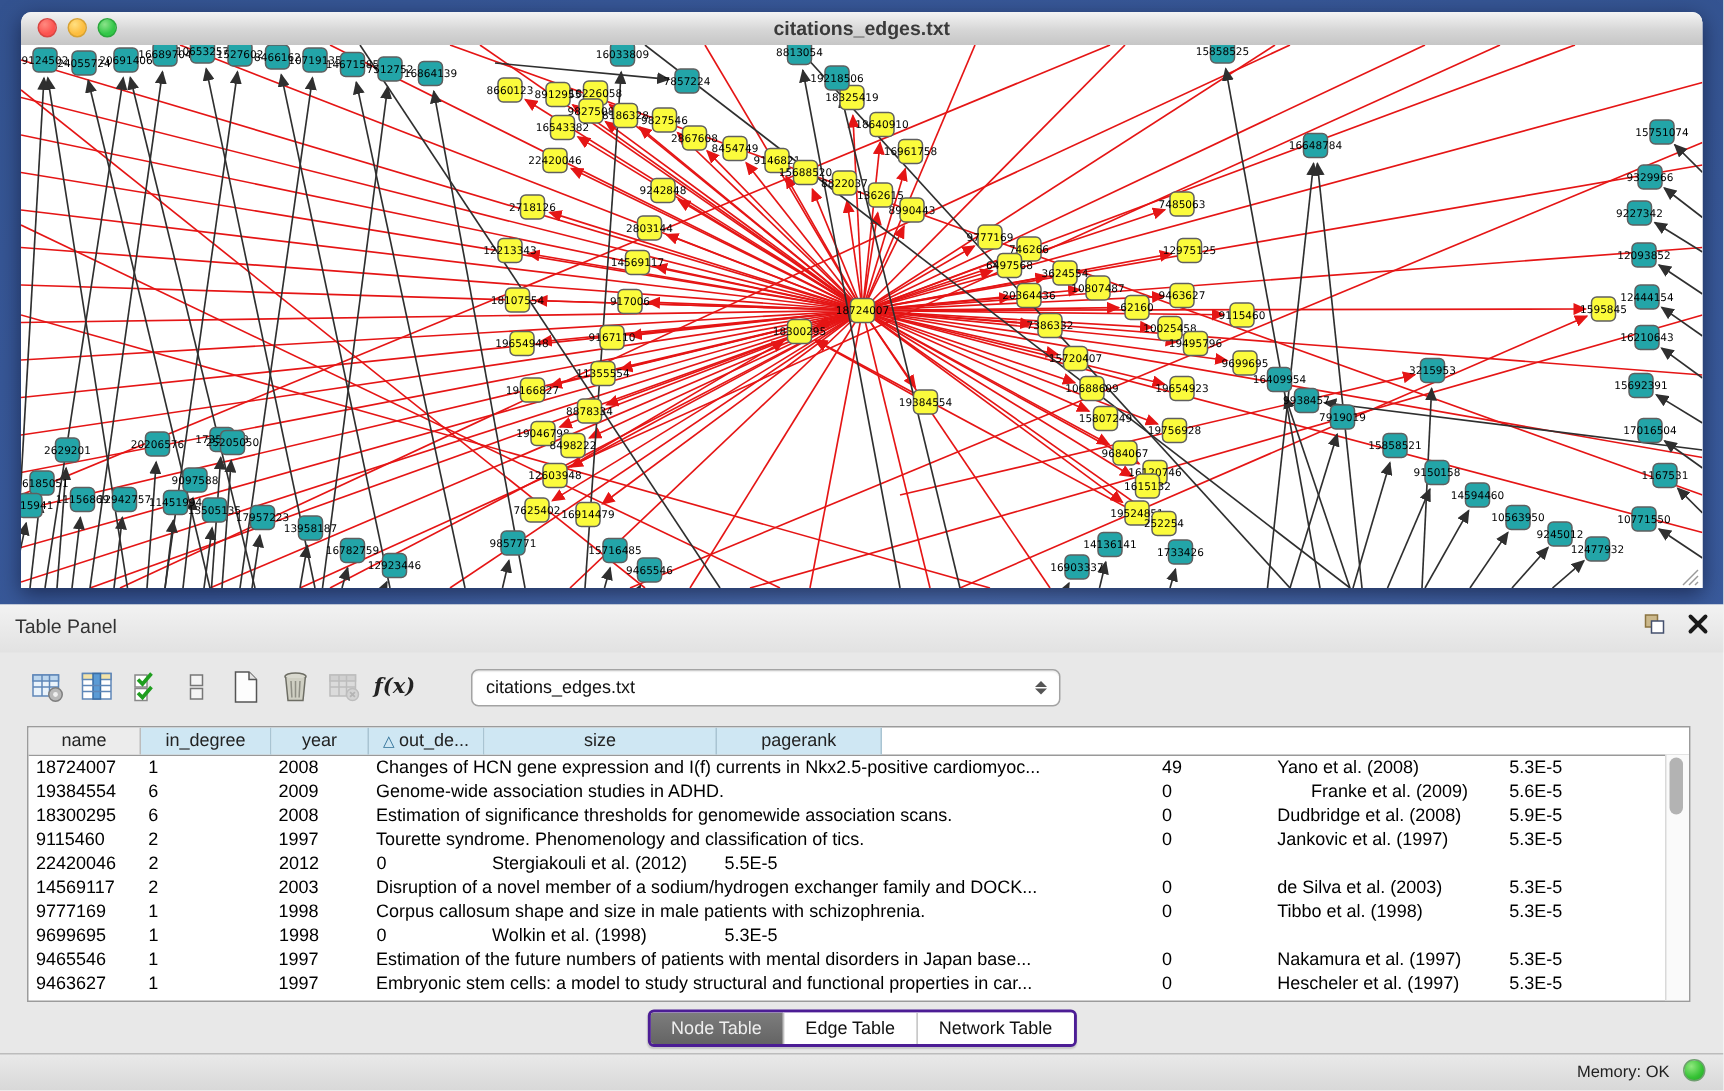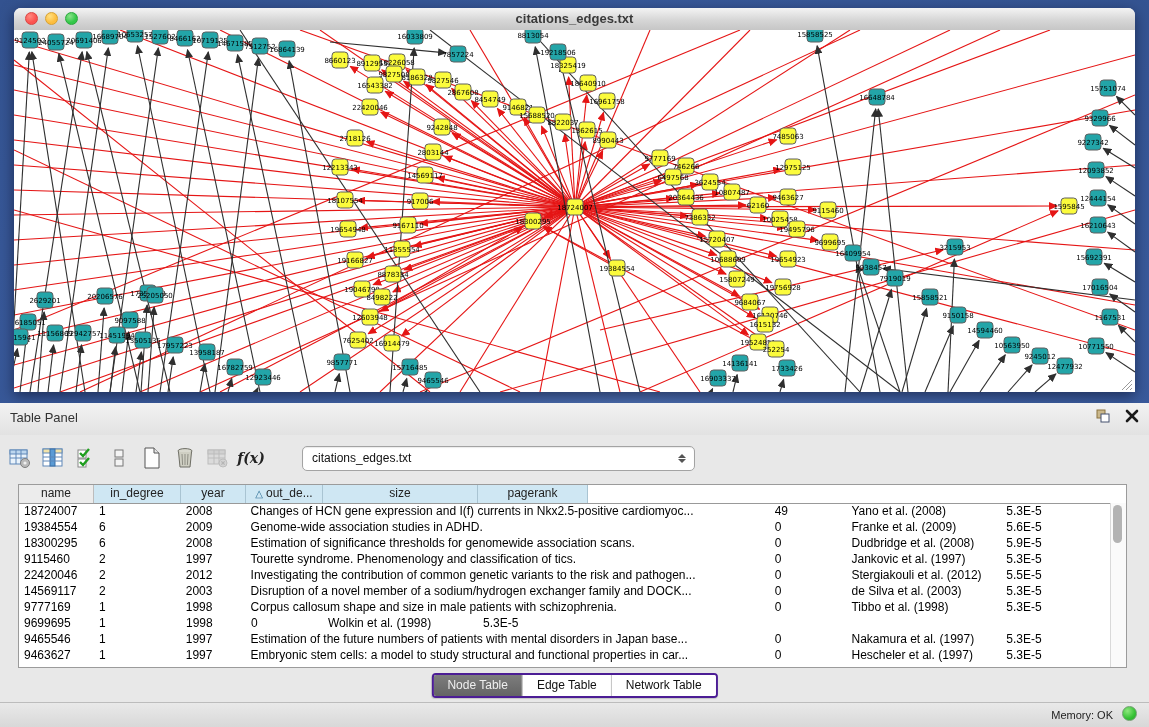--- a/index.html
+++ b/index.html
@@ -23,21 +23,21 @@
   .light.green{background:radial-gradient(circle at 35% 30%,#8be38a,#33c748 60%);border:1px solid #2aa83c;}
   .win-title{position:absolute;left:0;right:0;top:0;height:22px;line-height:22px;
     text-align:center;font-size:13px;font-weight:bold;color:#3a3a3a;}
   .net-canvas-wrap{position:absolute;left:0;top:22px;width:1121px;height:362px;background:#fff;overflow:hidden;}
   svg text.nlab{font-family:"DejaVu Sans",sans-serif;font-size:7px;fill:#000;}
   
   .panel-header{position:absolute;left:0;top:403px;width:1149px;height:32px;
     background:linear-gradient(#f2f2f2,#e2e2e2);}
   .panel-title{position:absolute;left:10px;top:7px;font-size:13px;color:#333;}
   .panel-btns{position:absolute;right:10px;top:5px;display:flex;gap:14px;align-items:center;}
-  .toolbar{position:absolute;left:8px;top:444px;height:28px;display:flex;align-items:center;gap:9px;}
+  .toolbar{position:absolute;left:20px;top:444px;height:28px;display:flex;align-items:center;gap:9px;}
   .tbtn{width:24px;height:26px;display:flex;align-items:center;justify-content:center;border-radius:3px;}
   .fx{font-family:"DejaVu Serif",serif;font-style:italic;font-weight:bold;font-size:14px;color:#222;}
   .combo{margin-left:30px;width:391px;height:23px;background:#fff;border:1px solid #a3a3a3;
     border-radius:5px;display:flex;align-items:center;position:relative;
     box-shadow:inset 0 1px 1px rgba(0,0,0,.08);}
   .combo .val{font-size:12px;color:#111;padding-left:9px;flex:1;}
   .combo .arrows{display:flex;flex-direction:column;align-items:center;margin-right:8px;gap:1px;}
   .combo .arrows i{display:block;width:0;height:0;border-left:4px solid transparent;border-right:4px solid transparent;}
   .combo .arrows i.up{border-bottom:4px solid #555;}
   .combo .arrows i.dn{border-top:4px solid #555;}
@@ -879,21 +879,21 @@
         <div class="td" style="width: 77px;">49</div>
         <div class="td" style="width: 155px;">Yano et al. (2008)</div>
         <div class="td" style="width: 110px;">5.3E-5</div>
       </div>
       <div class="tr">
         <div class="td" style="width: 75px;">19384554</div>
         <div class="td" style="width: 87px;">6</div>
         <div class="td" style="width: 65px;">2009</div>
         <div class="td" style="width: 525px;">Genome-wide association studies in ADHD.</div>
         <div class="td" style="width: 77px;">0</div>
-        <div class="td" style="width: 155px;">Franke et al. (2009)</div>
+        <div class="td" style="width: 155px; text-align: center;">Franke et al. (2009)</div>
         <div class="td" style="width: 110px;">5.6E-5</div>
       </div>
       <div class="tr">
         <div class="td" style="width: 75px;">18300295</div>
         <div class="td" style="width: 87px;">6</div>
         <div class="td" style="width: 65px;">2008</div>
         <div class="td" style="width: 525px;">Estimation of significance thresholds for genomewide association scans.</div>
         <div class="td" style="width: 77px;">0</div>
         <div class="td" style="width: 155px;">Dudbridge et al. (2008)</div>
         <div class="td" style="width: 110px;">5.9E-5</div>
@@ -904,21 +904,20 @@
         <div class="td" style="width: 65px;">1997</div>
         <div class="td" style="width: 525px;">Tourette syndrome. Phenomenology and classification of tics.</div>
         <div class="td" style="width: 77px;">0</div>
         <div class="td" style="width: 155px;">Jankovic et al. (1997)</div>
         <div class="td" style="width: 110px;">5.3E-5</div>
       </div>
       <div class="tr">
         <div class="td" style="width: 75px;">22420046</div>
         <div class="td" style="width: 87px;">2</div>
         <div class="td" style="width: 65px;">2012</div>
-        <div class="td" style="width: 525px;">Investigating the contribution of common genetic variants to the risk and pathogen...</div>
         <div class="td" style="width: 77px;">0</div>
         <div class="td" style="width: 155px;">Stergiakouli et al. (2012)</div>
         <div class="td" style="width: 110px;">5.5E-5</div>
       </div>
       <div class="tr">
         <div class="td" style="width: 75px;">14569117</div>
         <div class="td" style="width: 87px;">2</div>
         <div class="td" style="width: 65px;">2003</div>
         <div class="td" style="width: 525px;">Disruption of a novel member of a sodium/hydrogen exchanger family and DOCK...</div>
         <div class="td" style="width: 77px;">0</div>

